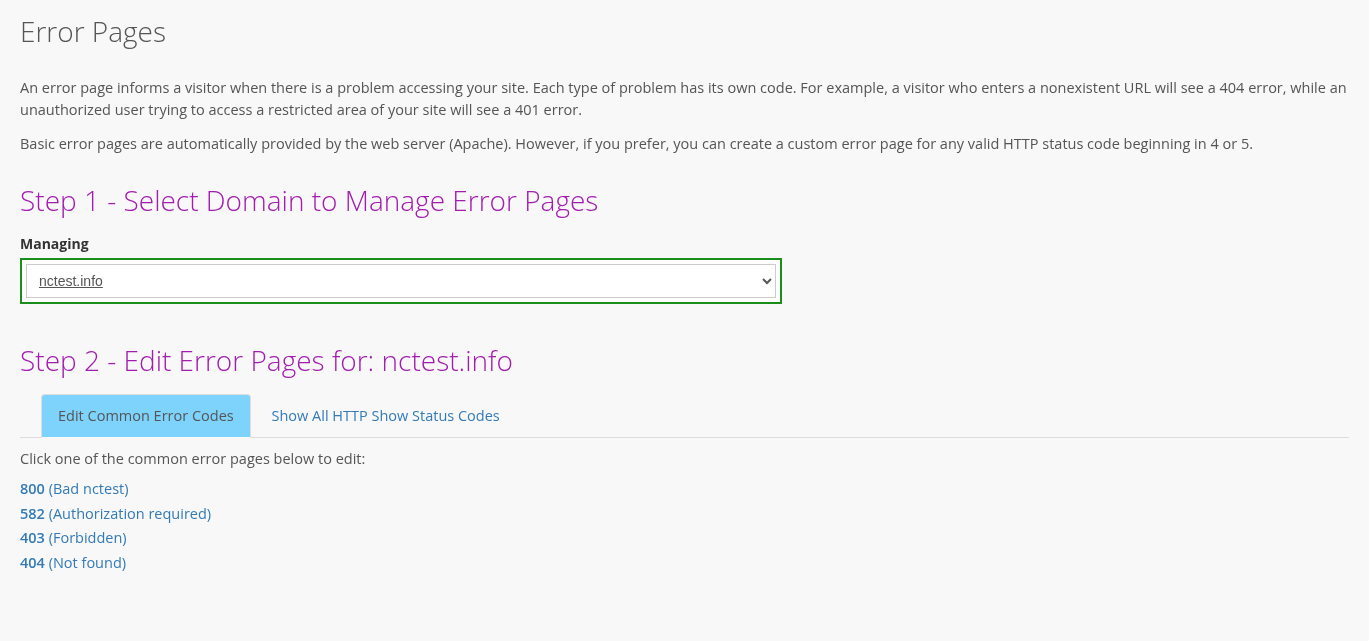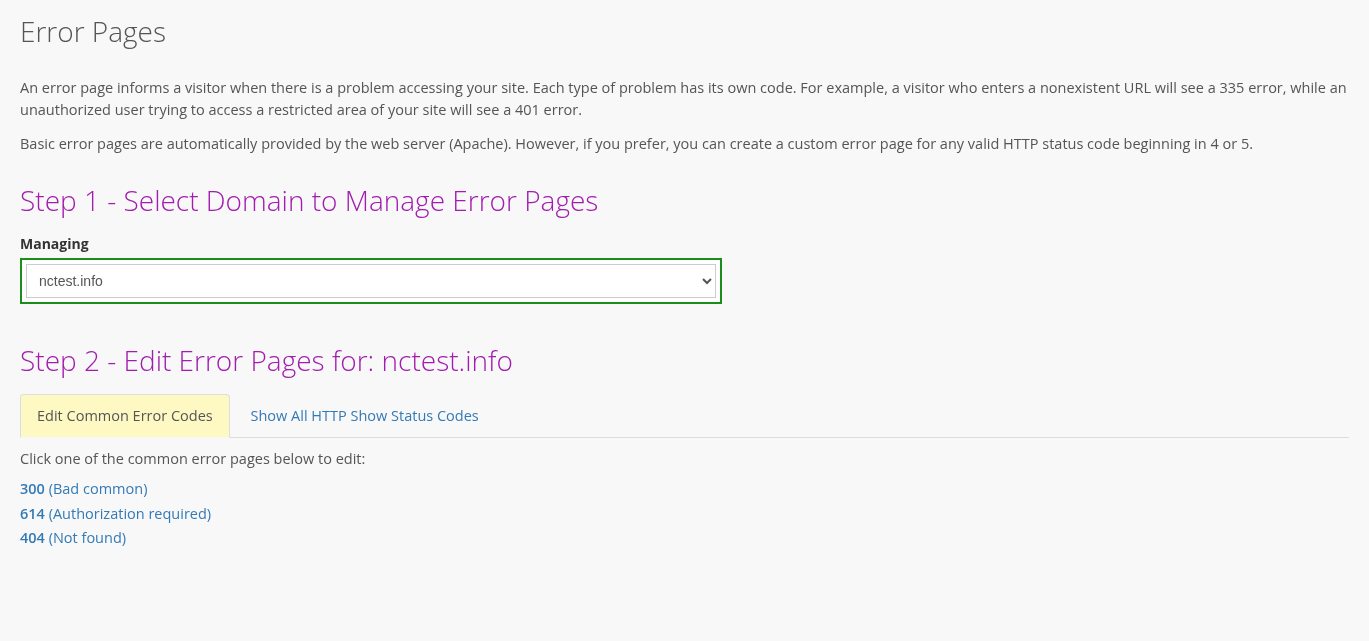--- a/index.html
+++ b/index.html
@@ -36,50 +36,52 @@
     font-weight: bold;
   }
   .select-wrap {
     border: 2px solid #1a8e1a;
     display: inline-block;
     padding: 4px;
     background: #fff;
     margin-bottom: 10px;
   }
   .domain-select {
-    width: 690px;
+    width: 750px;
     height: 34px;
     border: 1px solid #ccc;
     font-size: 14px;
     padding: 4px 8px;
     background: #fff;
     color: #555;
+    text-decoration: underline;
   }
   .tabs {
     border-bottom: 1px solid #ddd;
     margin-top: 10px;
   }
   .tab {
     display: inline-block;
     padding: 10px 16px;
     font-size: 14.5px;
     cursor: pointer;
     color: #337ab7;
     background: transparent;
     border: 1px solid transparent;
     border-bottom: none;
     position: relative;
     bottom: -1px;
   }
   .tab.active {
-    background: #fef9c3;
+    background: #7dd3fc;
     border: 1px solid #ddd;
     border-bottom: 1px solid #f8f8f8;
     border-radius: 4px 4px 0 0;
     color: #555;
+    margin-left: 21px;
   }
   .tab-desc {
     margin: 10px 0 8px 0;
     color: #555;
   }
   .error-list {
     list-style: none;
     padding: 0;
     margin: 0;
   }
@@ -96,21 +98,21 @@
     font-weight: 600;
   }
 </style>
 </head>
 <body>
 
 
 
 <h1>Error Pages</h1>
 
-<p>An error page informs a visitor when there is a problem accessing your site. Each type of problem has its own code. For example, a visitor who enters a nonexistent URL will see a 335 error, while an unauthorized user trying to access a restricted area of your site will see a 401 error.</p>
+<p>An error page informs a visitor when there is a problem accessing your site. Each type of problem has its own code. For example, a visitor who enters a nonexistent URL will see a 404 error, while an unauthorized user trying to access a restricted area of your site will see a 401 error.</p>
 <p>Basic error pages are automatically provided by the web server (Apache). However, if you prefer, you can create a custom error page for any valid HTTP status code beginning in 4 or 5.</p>
 
 <h2>Step 1 - Select Domain to Manage Error Pages</h2>
 
 <label class="form-label">Managing</label>
 <div class="select-wrap">
   <select class="domain-select">
     <option>nctest.info</option>
   </select>
 </div>
@@ -119,24 +121,27 @@
 
 <div class="tabs">
   <span class="tab active">Edit Common Error Codes</span>
   <span class="tab">Show All HTTP Show Status Codes</span>
 </div>
 
 <p class="tab-desc">Click one of the common error pages below to edit:</p>
 
 <ul class="error-list">
   <li>
-    <a class="error-link"><span class="error-code">300</span> <span>(Bad common)</span></a>
+    <a class="error-link"><span class="error-code">800</span> <span>(Bad nctest)</span></a>
   </li>
   <li>
-    <a class="error-link"><span class="error-code">614</span> <span>(Authorization required)</span></a>
+    <a class="error-link"><span class="error-code">582</span> <span>(Authorization required)</span></a>
+  </li>
+  <li>
+    <a class="error-link"><span class="error-code">403</span> <span>(Forbidden)</span></a>
   </li>
   <li>
     <a class="error-link"><span class="error-code">404</span> <span>(Not found)</span></a>
   </li>
 </ul>
 
 
 
 
 </body></html>

